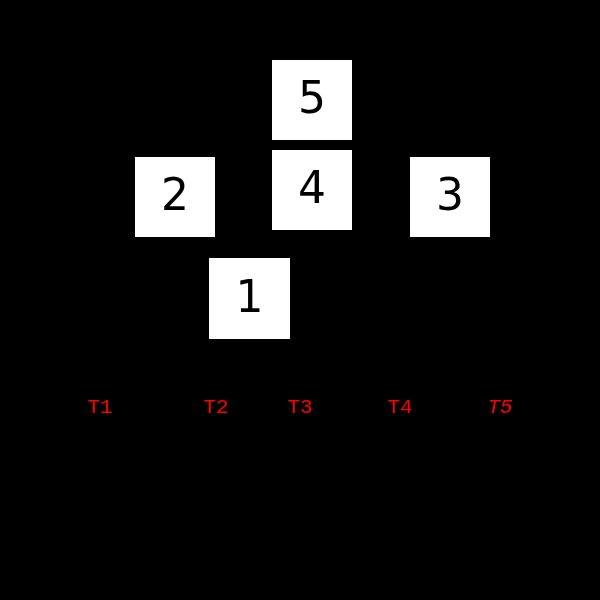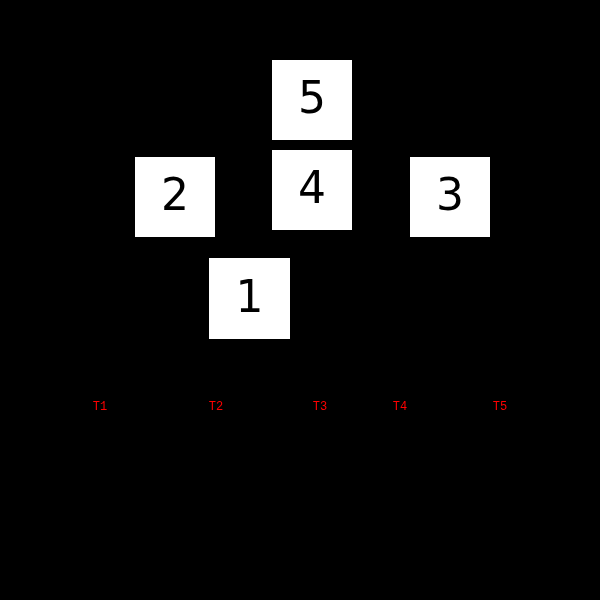--- a/index.html
+++ b/index.html
@@ -27,21 +27,21 @@
     user-select: none;
   }
   .tile .digit {
     transform: translateY(-2px);
   }
   .target {
     position: absolute;
     transform: translate(-50%, -50%);
     color: var(--target-text, #ff0000);
     font-family: "Liberation Mono", "DejaVu Sans Mono", monospace;
-    font-size: 12px;
+    font-size: 21px;
     line-height: 1;
     white-space: nowrap;
     user-select: none;
   }
 </style>
 </head>
 <body>
 
 <div class="canvas">
 
@@ -56,17 +56,17 @@
   </div>
   <div class="tile" style="left: 272px; top: 150px; width: 80px; height: 80px;">
     <span class="digit">4</span>
   </div>
   <div class="tile" style="left: 272px; top: 60px; width: 80px; height: 80px;">
     <span class="digit">5</span>
   </div>
 
   <div class="target" style="left: 100px; top: 407px;">T1</div>
   <div class="target" style="left: 216px; top: 407px;">T2</div>
-  <div class="target" style="left: 300px; top: 407px; margin-left: 20px;">T3</div>
+  <div class="target" style="left: 300px; top: 407px;">T3</div>
   <div class="target" style="left: 400px; top: 407px;">T4</div>
-  <div class="target" style="left: 500px; top: 407px;">T5</div>
+  <div class="target" style="left: 500px; top: 407px; font-style: italic;">T5</div>
 
 </div>
 
 </body></html>

